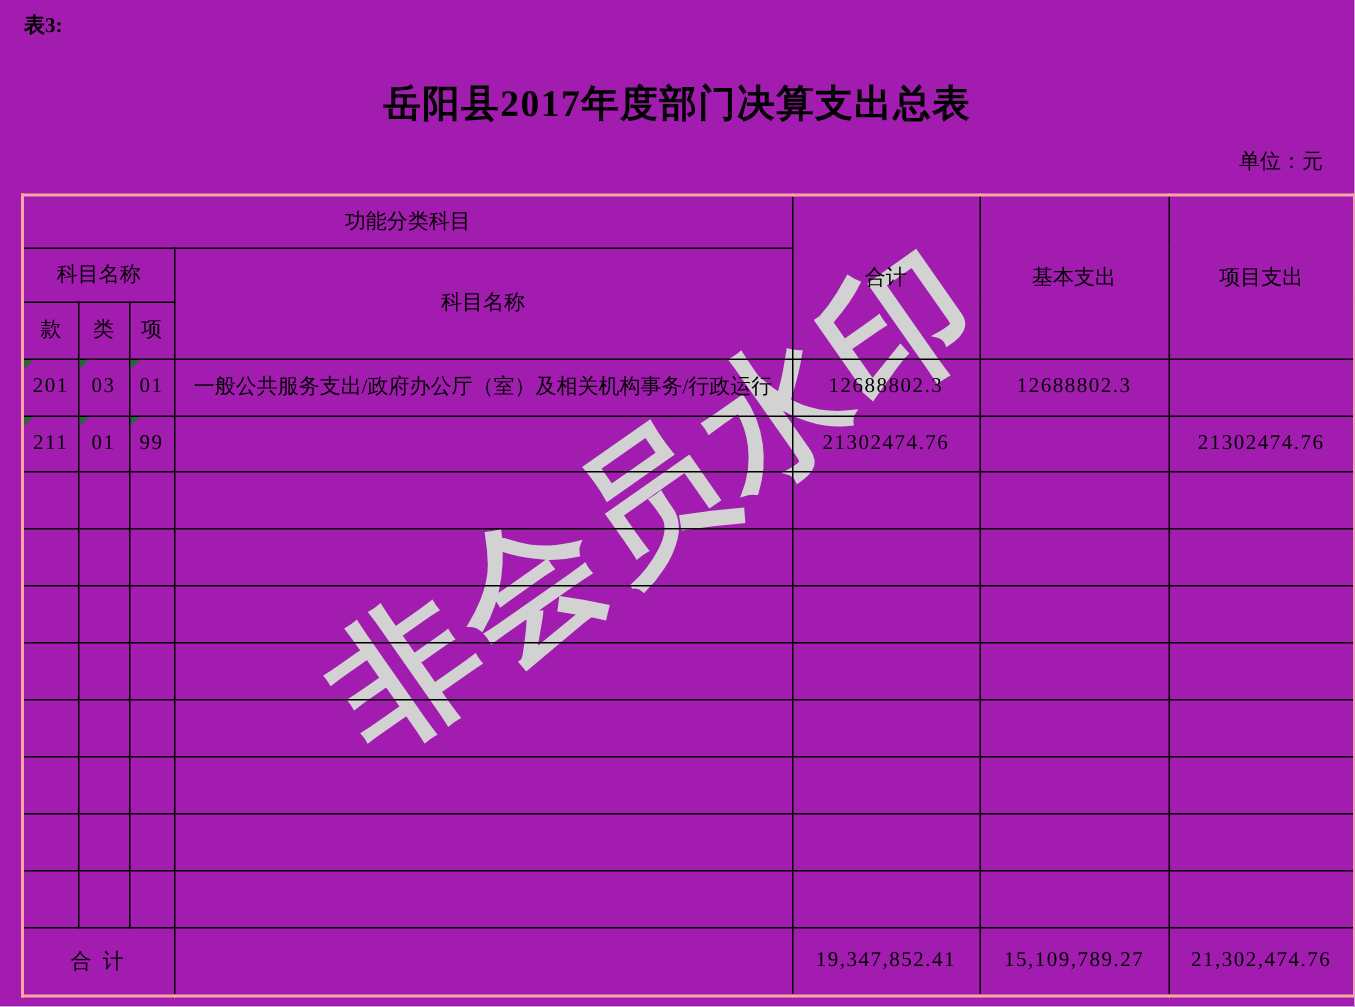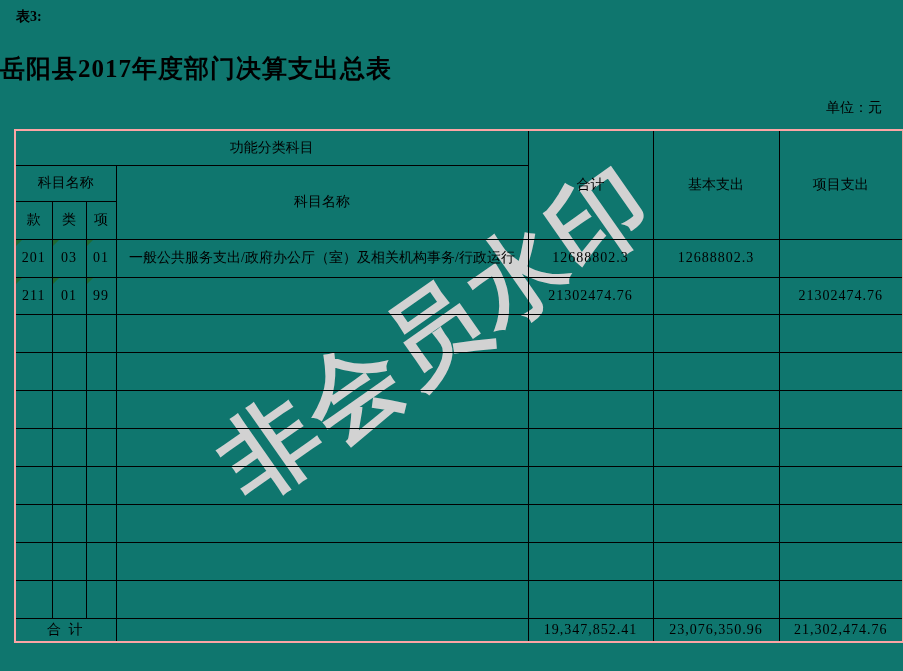--- a/index.html
+++ b/index.html
@@ -1,30 +1,30 @@
 <!DOCTYPE html>
 <html><head>
 <meta charset="utf-8">
 <style>
   html,body{margin:0;padding:0;background:#ffffff;}
   #screen{
     position:relative;
     width:903px;height:671px;
-    background:#0f766e;
+    background:#a21caf;
     overflow:hidden;
     font-family:"Liberation Serif","DejaVu Serif",serif;
     color:#000000;
   }
   .sheet-label{
     position:absolute;left:16px;top:8px;
     font-size:14px;font-weight:bold;
   }
   .doc-title{
     position:absolute;left:0;top:52px;width:100%;
-    text-align:left;font-size:25px;font-weight:bold;
+    text-align:center;font-size:25px;font-weight:bold;
     letter-spacing:1px;
   }
   .info-left{
     position:absolute;left:16px;top:99px;font-size:14px;
   }
   .info-right{
     position:absolute;right:21px;top:99px;font-size:14px;
   }
   .watermark{
     position:absolute;left:437px;top:334px;
@@ -40,21 +40,21 @@
     border:2px solid #fca5a5;
   }
   table.expense td{
     border:1px solid #000;
     text-align:center;vertical-align:middle;
     font-size:14px;padding:0;overflow:hidden;
     white-space:nowrap;
   }
   tr.rh-h1{height:35px;} tr.rh-h2{height:36px;} tr.rh-h3{height:38px;}
   tr.rh-d1{height:38px;} tr.rh-d2{height:37px;}
-  tr.rh-e{height:38px;}  tr.rh-t{height:24px;margin-top:32px;}
+  tr.rh-e{height:38px;}  tr.rh-t{height:46px;margin-top:32px;}
   td.name-cell{text-align:left;padding-left:3px;}
   td.num{letter-spacing:1px;}
   td.num-right{text-align:right;padding-right:3px;letter-spacing:1px;font-size:15px;}
   td.total-label{white-space:pre;letter-spacing:2px;}
   td.flag{position:relative;}
   td.flag::before{
     content:"";position:absolute;top:0;left:0;width:0;height:0;
     border-top:6px solid #1f6b35;border-right:6px solid transparent;
   }
 </style>
@@ -189,19 +189,19 @@
           <td></td>
           <td></td>
           <td></td>
           <td></td>
     </tr>
 
     <tr class="rh-t">
       <td colspan="3" class="total-label">合  计</td>
       <td></td>
       <td class="num-right">19,347,852.41</td>
-      <td class="num-right">23,076,350.96</td>
+      <td class="num-right">15,109,789.27</td>
       <td class="num-right">21,302,474.76</td>
     </tr>
   </tbody>
     </table>
 
 </div>
 
 </body></html>

